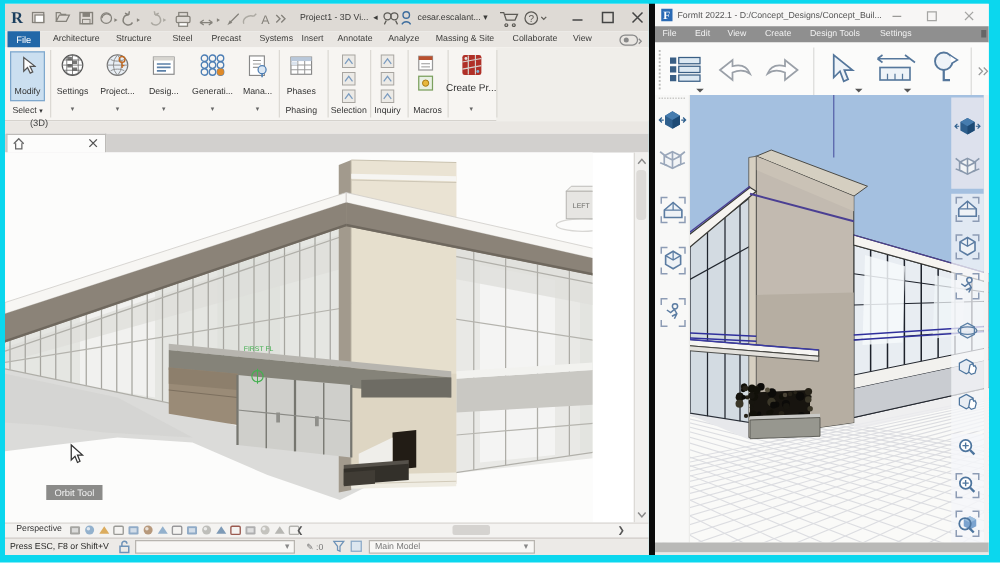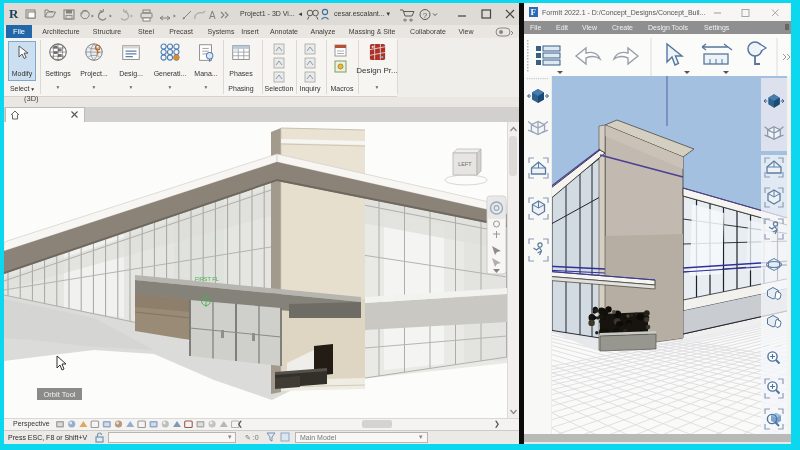--- a/index.html
+++ b/index.html
@@ -181,33 +181,33 @@
         <rect x="1" y="1" width="11" height="11" fill="#e9f0e4" stroke="#7ba05e"></rect>
         <circle cx="6.5" cy="6.5" r="2.5" fill="#e8b73c" stroke="#a77b18" stroke-width="0.8"></circle>
       </svg>
 <div class="abs t" style="left:338px;top:82px;font-size:7px;color:#333;transform:translateX(-50%)">Macros</div>
 <svg class="abs" style="left:364px;top:39px" width="19" height="20" viewBox="0 0 20 21">
         <rect x="2" y="2" width="16" height="17" rx="2" fill="#b03028"></rect>
         <path d="M2 8 L18 5 M2 14 L18 11 M7 2.5 l0 16 M13 2 l0 16.5" stroke="#d6d2ce" stroke-width="1"></path>
         <circle cx="5" cy="5" r="1.2" fill="#e8e4e0"></circle>
         <circle cx="15" cy="16" r="1.2" fill="#7fb3d8"></circle>
       </svg>
-<div class="abs t" style="left:373px;top:63px;font-size:8px;color:#333;transform:translateX(-50%)">Design Pr...</div>
+<div class="abs t" style="left:373px;top:63px;font-size:8px;color:#333;transform:translateX(-50%)">Create Pr...</div>
 <div class="abs t" style="left:373px;top:81px;font-size:5.5px;color:#666;transform:translateX(-50%)">▾</div>
 <div class="abs" style="left:0;top:94px;width:515px;height:10px;background:#eae7e3"></div>
 <div class="abs" style="left:0;top:104px;width:515px;height:15px;background:#d2d0ce"></div>
 <div class="abs" style="left:1px;top:104px;width:80px;height:15px;background:#fcfcfb;border:1px solid #bdbbb8;border-bottom:none"></div>
 <svg class="abs" style="left:6px;top:107px" width="10" height="10" viewBox="0 0 10 10">
         <path d="M1 5 L5 1 L9 5 M2.5 4.5 V9 h5 V4.5" fill="none" stroke="#666" stroke-width="1"></path>
       </svg>
 <div class="abs t" style="left:20px;top:91px;font-size:7.5px;color:#444">(3D)</div>
 <svg class="abs" style="left:66px;top:107px" width="9" height="9" viewBox="0 0 9 9">
         <path d="M1.5 1.5 l6 6 M7.5 1.5 l-6 6" stroke="#555" stroke-width="1.1"></path>
       </svg>
-<div class="abs" style="left:0;top:119px;width:549px;height:296px;background:#fcfcfb;overflow:hidden">
+<div class="abs" style="left:0;top:119px;width:470px;height:296px;background:#fcfcfb;overflow:hidden">
 <svg width="503" height="296" viewBox="0 0 503 296">
           <rect x="0" y="0" width="503" height="296" fill="#fcfcfb"></rect>
 <polygon points="0,173 131,200 186,219 268,236 300,243 300,262 268,278 210,258 150,232 90,228 40,234 0,239" fill="#dbdbd9"></polygon>
 <polygon points="0,177 90,196 150,228 80,224 30,218 0,216" fill="#d3d3d1" opacity="0.8"></polygon>
 <polygon points="357,251 503,235 503,241 357,257" fill="#e9e9e6"></polygon>
 <polygon points="273,59 503,105 503,235 273,269" fill="#e9e9e6"></polygon>
 <polygon points="380,90 440,102 440,242 380,248" fill="#ffffff" opacity="0.5"></polygon>
 <polygon points="460,106 503,115 503,238 460,240" fill="#dedfda" opacity="0.5"></polygon>
 <polygon points="273,59 503,105 503,128 273,85" fill="#dedfdb" opacity="0.8"></polygon>
 <line x1="273.0" y1="59.0" x2="273.0" y2="269.0" stroke="#aeada7" stroke-width="1"></line>

